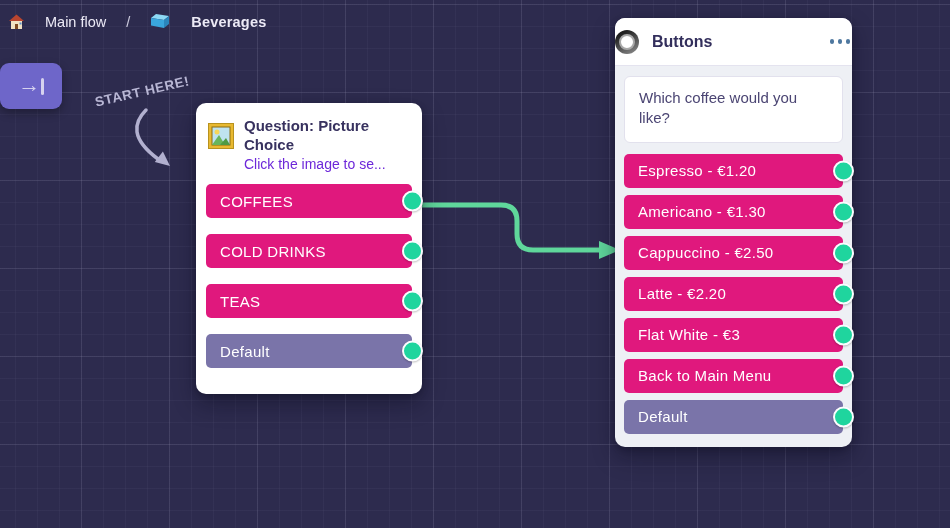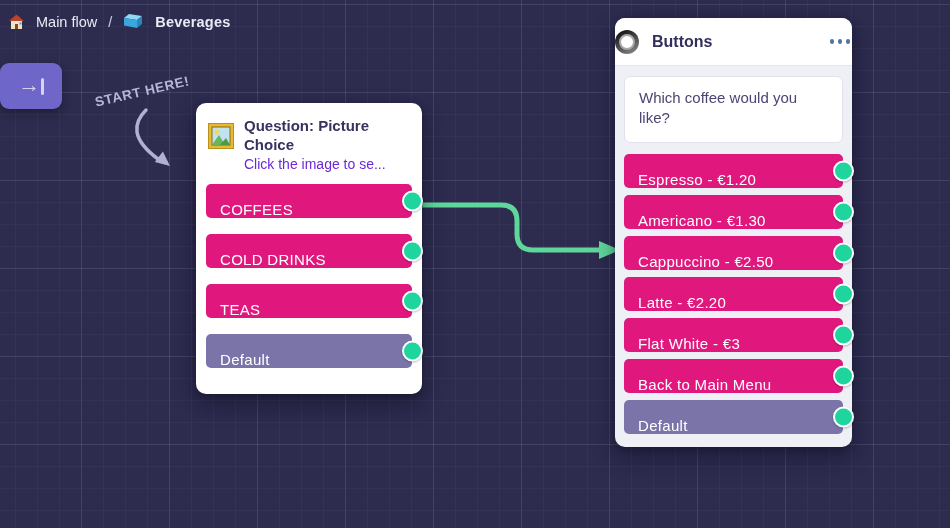--- a/index.html
+++ b/index.html
@@ -9,21 +9,21 @@
     background-image:
       linear-gradient(rgba(200,200,230,0.10) 1px, transparent 1px),
       linear-gradient(90deg, rgba(200,200,230,0.10) 1px, transparent 1px),
       linear-gradient(rgba(200,200,230,0.045) 1px, transparent 1px),
       linear-gradient(90deg, rgba(200,200,230,0.045) 1px, transparent 1px);
     background-size:88px 88px,88px 88px,22px 22px,22px 22px;
     background-position:-7px 4px;
     font-family:"Liberation Sans",sans-serif;
   }
   
-  .breadcrumb{position:absolute;left:8px;top:13px;display:flex;align-items:center;gap:11px;color:#eceaf6;font-size:14.5px;}
+  .breadcrumb{position:absolute;left:8px;top:13px;display:flex;align-items:center;gap:20px;color:#eceaf6;font-size:14.5px;}
   .breadcrumb .sep{color:#cfcde0;}
   .breadcrumb .current{font-weight:bold;letter-spacing:.2px;}
   .crumb-icon{display:inline-flex;}
   
   .jump-btn{position:absolute;left:0;top:63px;width:62px;height:46px;background:#6e66c9;border-radius:9px;
     display:flex;align-items:center;justify-content:center;box-shadow:0 4px 10px rgba(0,0,0,.3);cursor:pointer;}
   .jump-btn .glyph{color:#d6d2ef;font-size:22px;line-height:1;margin-top:-2px;}
   .jump-btn .bar{width:2.5px;height:17px;background:#d6d2ef;border-radius:2px;margin-left:1px;}
   
   .start-here{position:absolute;left:94px;top:84px;transform:rotate(-13deg);color:#b8b6d4;font-weight:bold;
@@ -32,21 +32,21 @@
   
   .node{position:absolute;background:#fff;border-radius:10px;
     box-shadow:0 10px 22px rgba(8,8,25,.38),0 2px 6px rgba(8,8,25,.25);}
   #node-picture{left:196px;top:103px;width:226px;padding:13px 10px 26px;box-sizing:border-box;}
   .pc-header{display:flex;gap:10px;padding:0 2px;}
   .pc-icon{flex:0 0 auto;margin-top:7px;}
   .pc-title{font-weight:bold;font-size:15px;color:#38325f;line-height:1.27;}
   .pc-sub{font-size:14px;color:#6d28d9;margin-top:2px;}
   .btn-list{margin-top:12px;display:flex;flex-direction:column;gap:16px;}
   .flow-btn{position:relative;height:34px;border-radius:5px;background:#e0187d;color:#fff;font-size:15px;
-    display:flex;align-items:flex-end;padding:0 14px;letter-spacing:.3px;cursor:pointer;}
+    display:flex;align-items:center;padding:0 14px;letter-spacing:.3px;cursor:pointer;}
   .flow-btn.default{background:#7a74a9;}
   .port{position:absolute;right:-11px;top:50%;transform:translateY(-50%);width:17px;height:17px;border-radius:50%;
     background:#1fd59e;border:2px solid #fbfbfe;box-shadow:0 1px 2px rgba(0,0,0,.25);cursor:pointer;}
   
   #node-buttons{left:615px;top:18px;width:237px;background:#eef0f5;box-sizing:border-box;}
   .cb-header{height:47px;background:#fff;border-radius:10px 10px 0 0;display:flex;align-items:center;
     padding:0 0;border-bottom:1px solid #e4e3ef;}
   .radio-outer{width:24px;height:24px;border-radius:50%;background:linear-gradient(150deg,#1f1f1f 20%,#8a8a8a 95%);
     display:flex;align-items:center;justify-content:center;flex:0 0 auto;}
   .radio-inner{width:12px;height:12px;border-radius:50%;background:#fff;border:2.5px solid #a9a9a9;}

